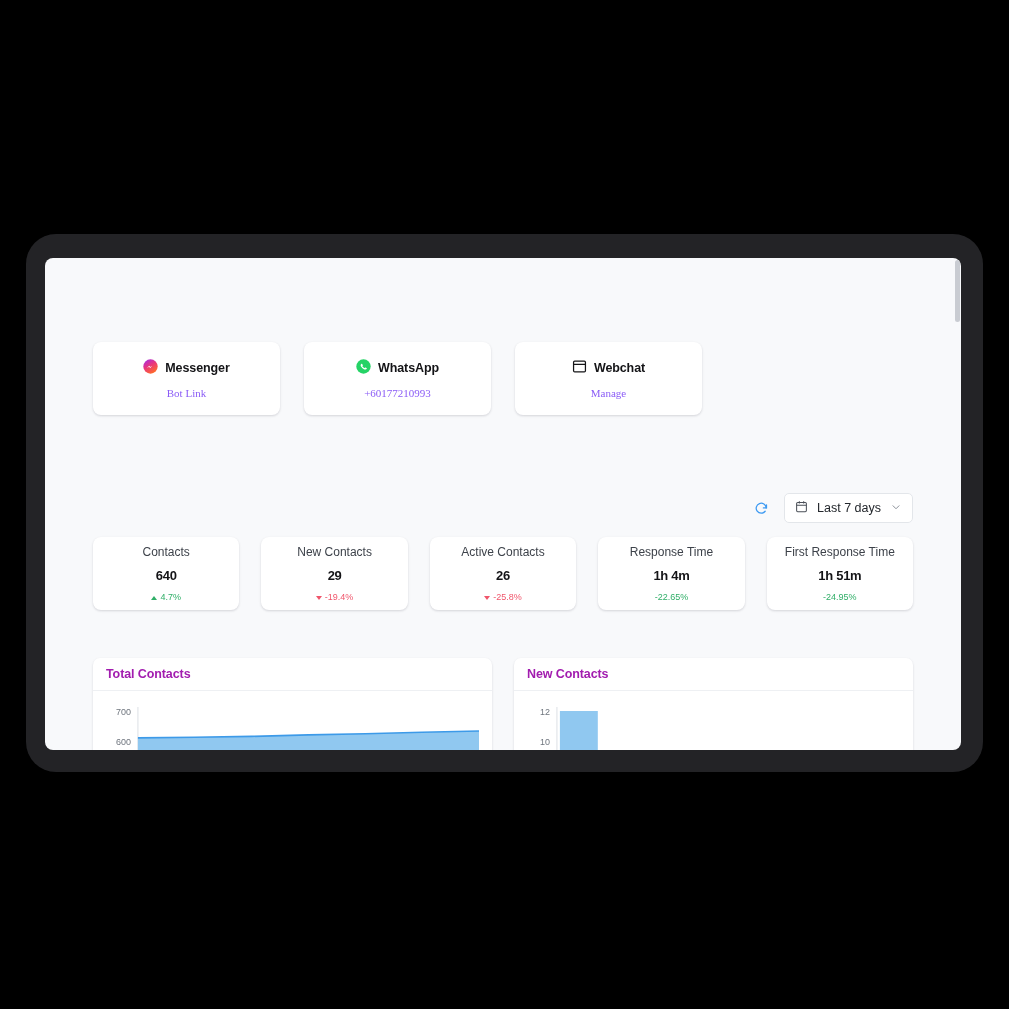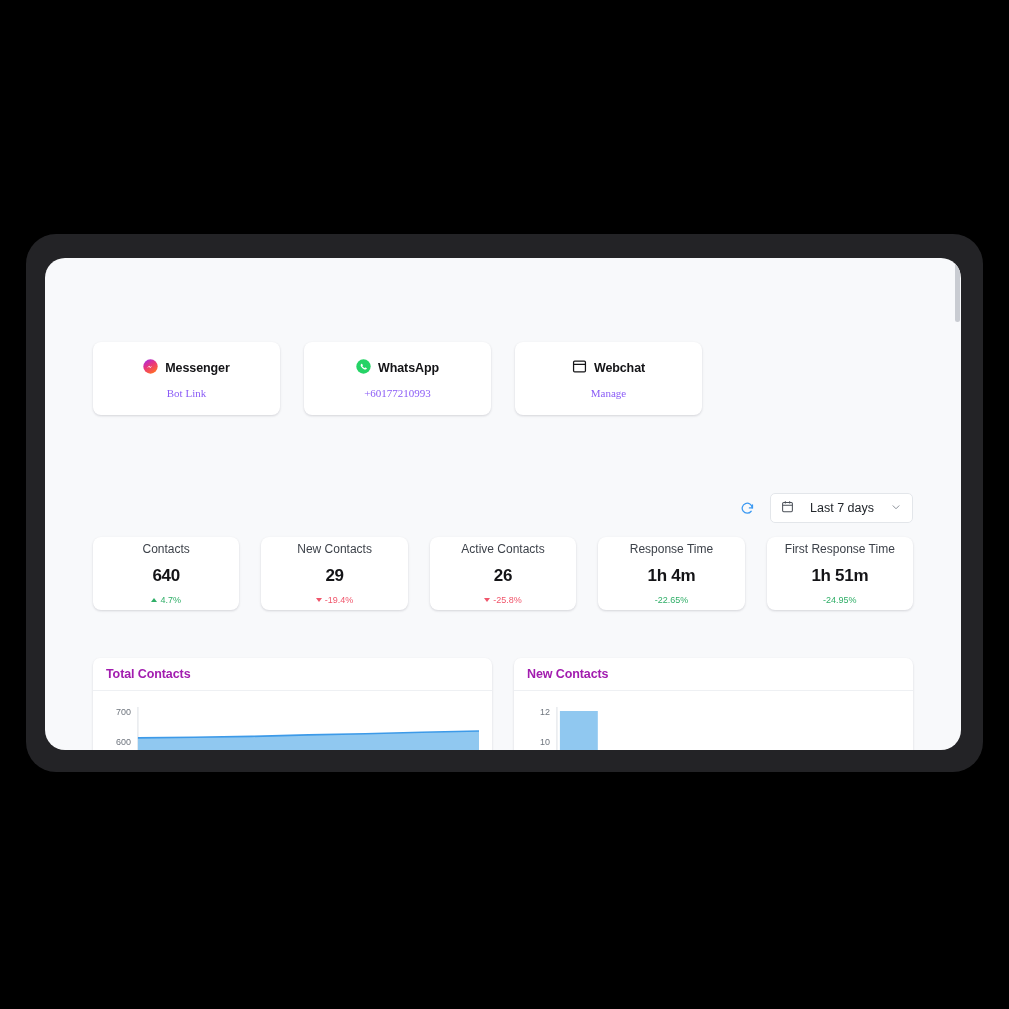--- a/index.html
+++ b/index.html
@@ -31,21 +31,21 @@
     background: #232326;
     border-radius: 30px;
     box-sizing: border-box;
     padding: 24px 22px 22px 19px;
   }
   .device-screen {
     position: relative;
     width: 100%;
     height: 100%;
     background: #f8f9fb;
-    border-radius: 20px;
+    border-radius: 8px;
     overflow: hidden;
   }
 
   
   .scroll-area {
     position: absolute;
     inset: 0;
     overflow: hidden;
   }
   .scrollbar-track {
@@ -129,21 +129,21 @@
     width: 18px;
     height: 18px;
     display: flex;
     align-items: center;
     justify-content: center;
     cursor: pointer;
   }
   .date-select {
     display: flex;
     align-items: center;
-    gap: 16px;
+    gap: 9px;
     height: 30px;
     padding: 0 10px;
     background: #ffffff;
     border: 1px solid #e3e6ea;
     border-radius: 5px;
     box-sizing: border-box;
     cursor: pointer;
   }
   .date-label {
     font-size: 12.5px;
@@ -167,21 +167,21 @@
     align-items: center;
     justify-content: center;
     gap: 10px;
     box-sizing: border-box;
   }
   .metric-title {
     font-size: 12px;
     color: #3d424a;
   }
   .metric-value {
-    font-size: 17px;
+    font-size: 13px;
     font-weight: bold;
     color: #141417;
     letter-spacing: -0.3px;
     line-height: 1.15;
   }
   .metric-delta {
     font-size: 9px;
     display: flex;
     align-items: center;
     gap: 3px;

